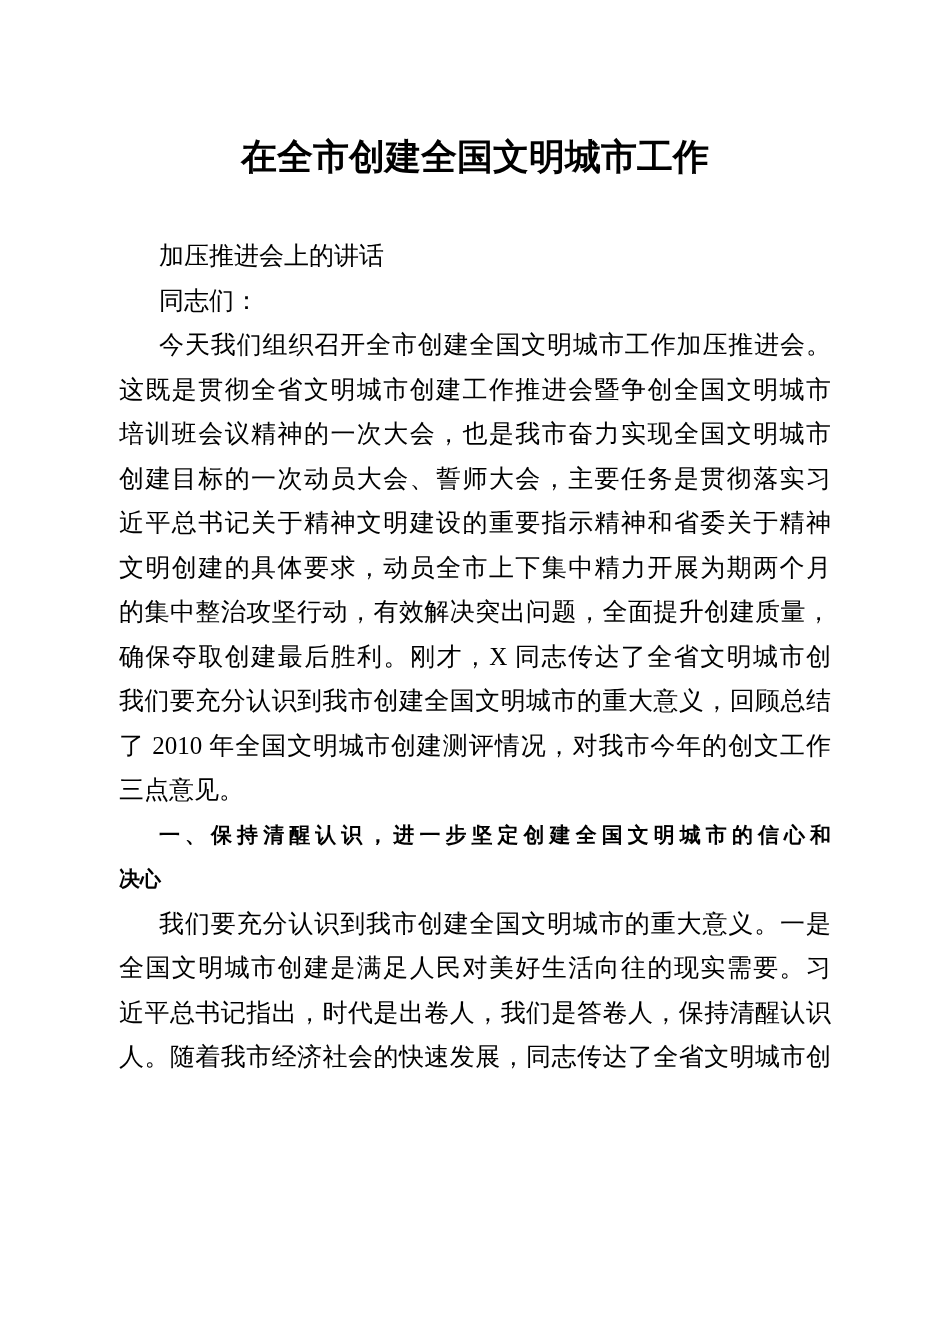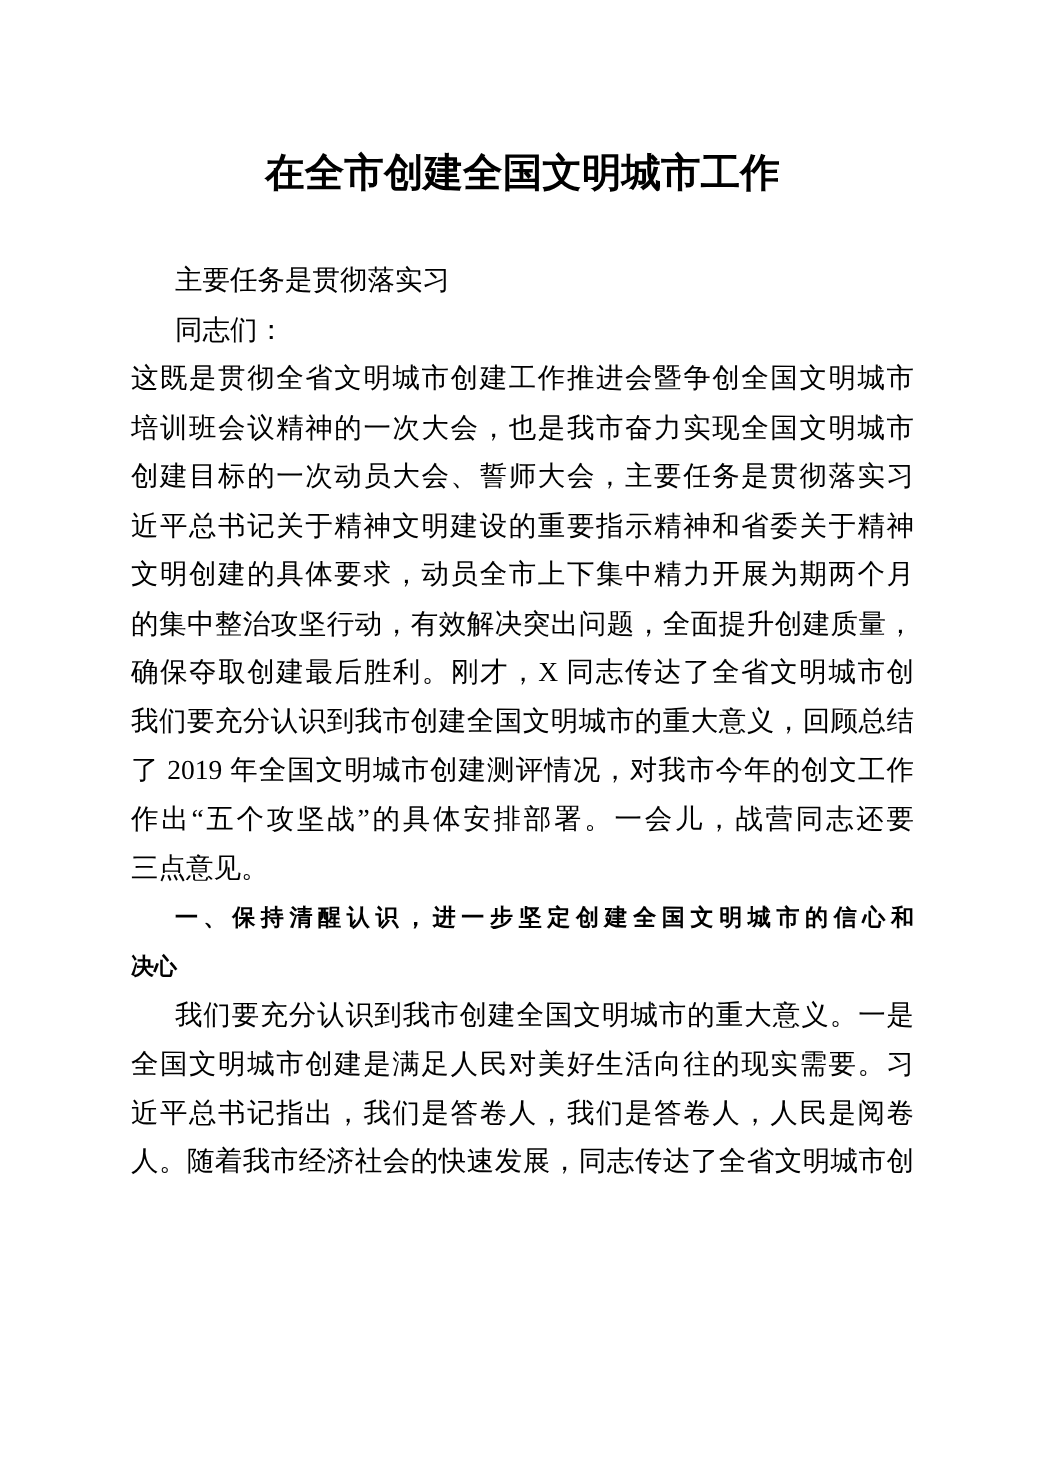--- a/index.html
+++ b/index.html
@@ -51,33 +51,33 @@
     font-weight: 700;
     font-size: 21px;
   }
 </style>
 </head>
 <body>
 
 <div class="page">
   <div class="doc-title">在全市创建全国文明城市工作</div>
   <div class="doc-body">
-      <div class="line indent">主要任务是贯彻落实习</div>
+      <div class="line indent">加压推进会上的讲话</div>
       <div class="line indent">同志们：</div>
+      <div class="line indent justify">今天我们组织召开全市创建全国文明城市工作加压推进会。</div>
       <div class="line justify">这既是贯彻全省文明城市创建工作推进会暨争创全国文明城市</div>
       <div class="line justify">培训班会议精神的一次大会，也是我市奋力实现全国文明城市</div>
       <div class="line justify">创建目标的一次动员大会、誓师大会，主要任务是贯彻落实习</div>
       <div class="line justify">近平总书记关于精神文明建设的重要指示精神和省委关于精神</div>
       <div class="line justify">文明创建的具体要求，动员全市上下集中精力开展为期两个月</div>
       <div class="line justify">的集中整治攻坚行动，有效解决突出问题，全面提升创建质量，</div>
       <div class="line justify">确保夺取创建最后胜利。刚才，X 同志传达了全省文明城市创</div>
       <div class="line justify">我们要充分认识到我市创建全国文明城市的重大意义，回顾总结</div>
-      <div class="line justify">了 2019 年全国文明城市创建测评情况，对我市今年的创文工作</div>
-      <div class="line justify">作出“五个攻坚战”的具体安排部署。一会儿，战营同志还要</div>
+      <div class="line justify">了 2010 年全国文明城市创建测评情况，对我市今年的创文工作</div>
       <div class="line">三点意见。</div>
       <div class="line indent justify heading">一、保持清醒认识，进一步坚定创建全国文明城市的信心和</div>
       <div class="line heading">决心</div>
       <div class="line indent justify">我们要充分认识到我市创建全国文明城市的重大意义。一是</div>
       <div class="line justify">全国文明城市创建是满足人民对美好生活向往的现实需要。习</div>
-      <div class="line justify">近平总书记指出，我们是答卷人，我们是答卷人，人民是阅卷</div>
+      <div class="line justify">近平总书记指出，时代是出卷人，我们是答卷人，保持清醒认识</div>
       <div class="line justify">人。随着我市经济社会的快速发展，同志传达了全省文明城市创</div>
     </div>
 </div>
 
 </body></html>

